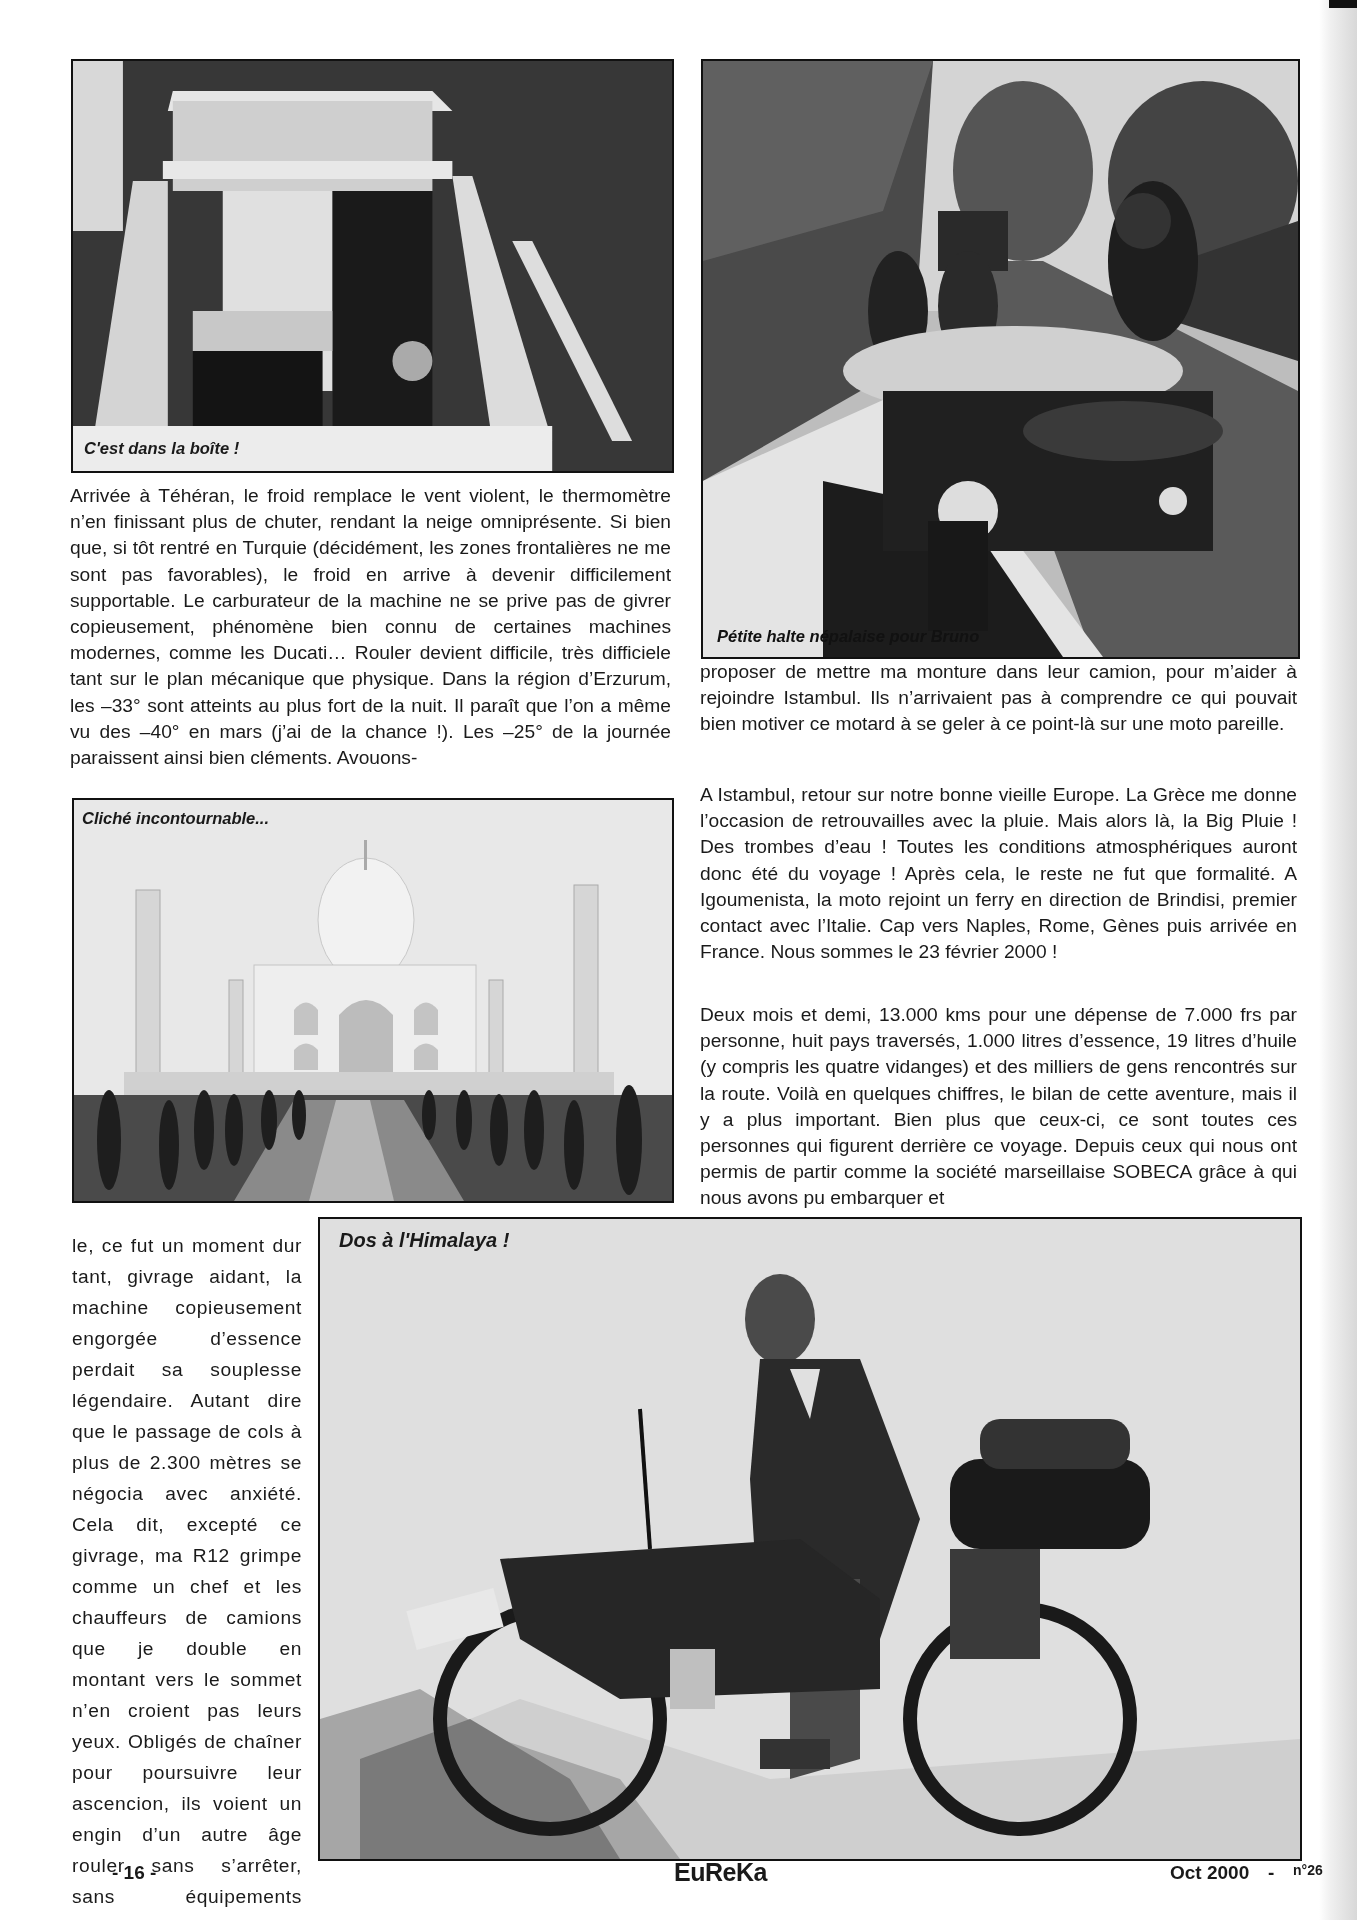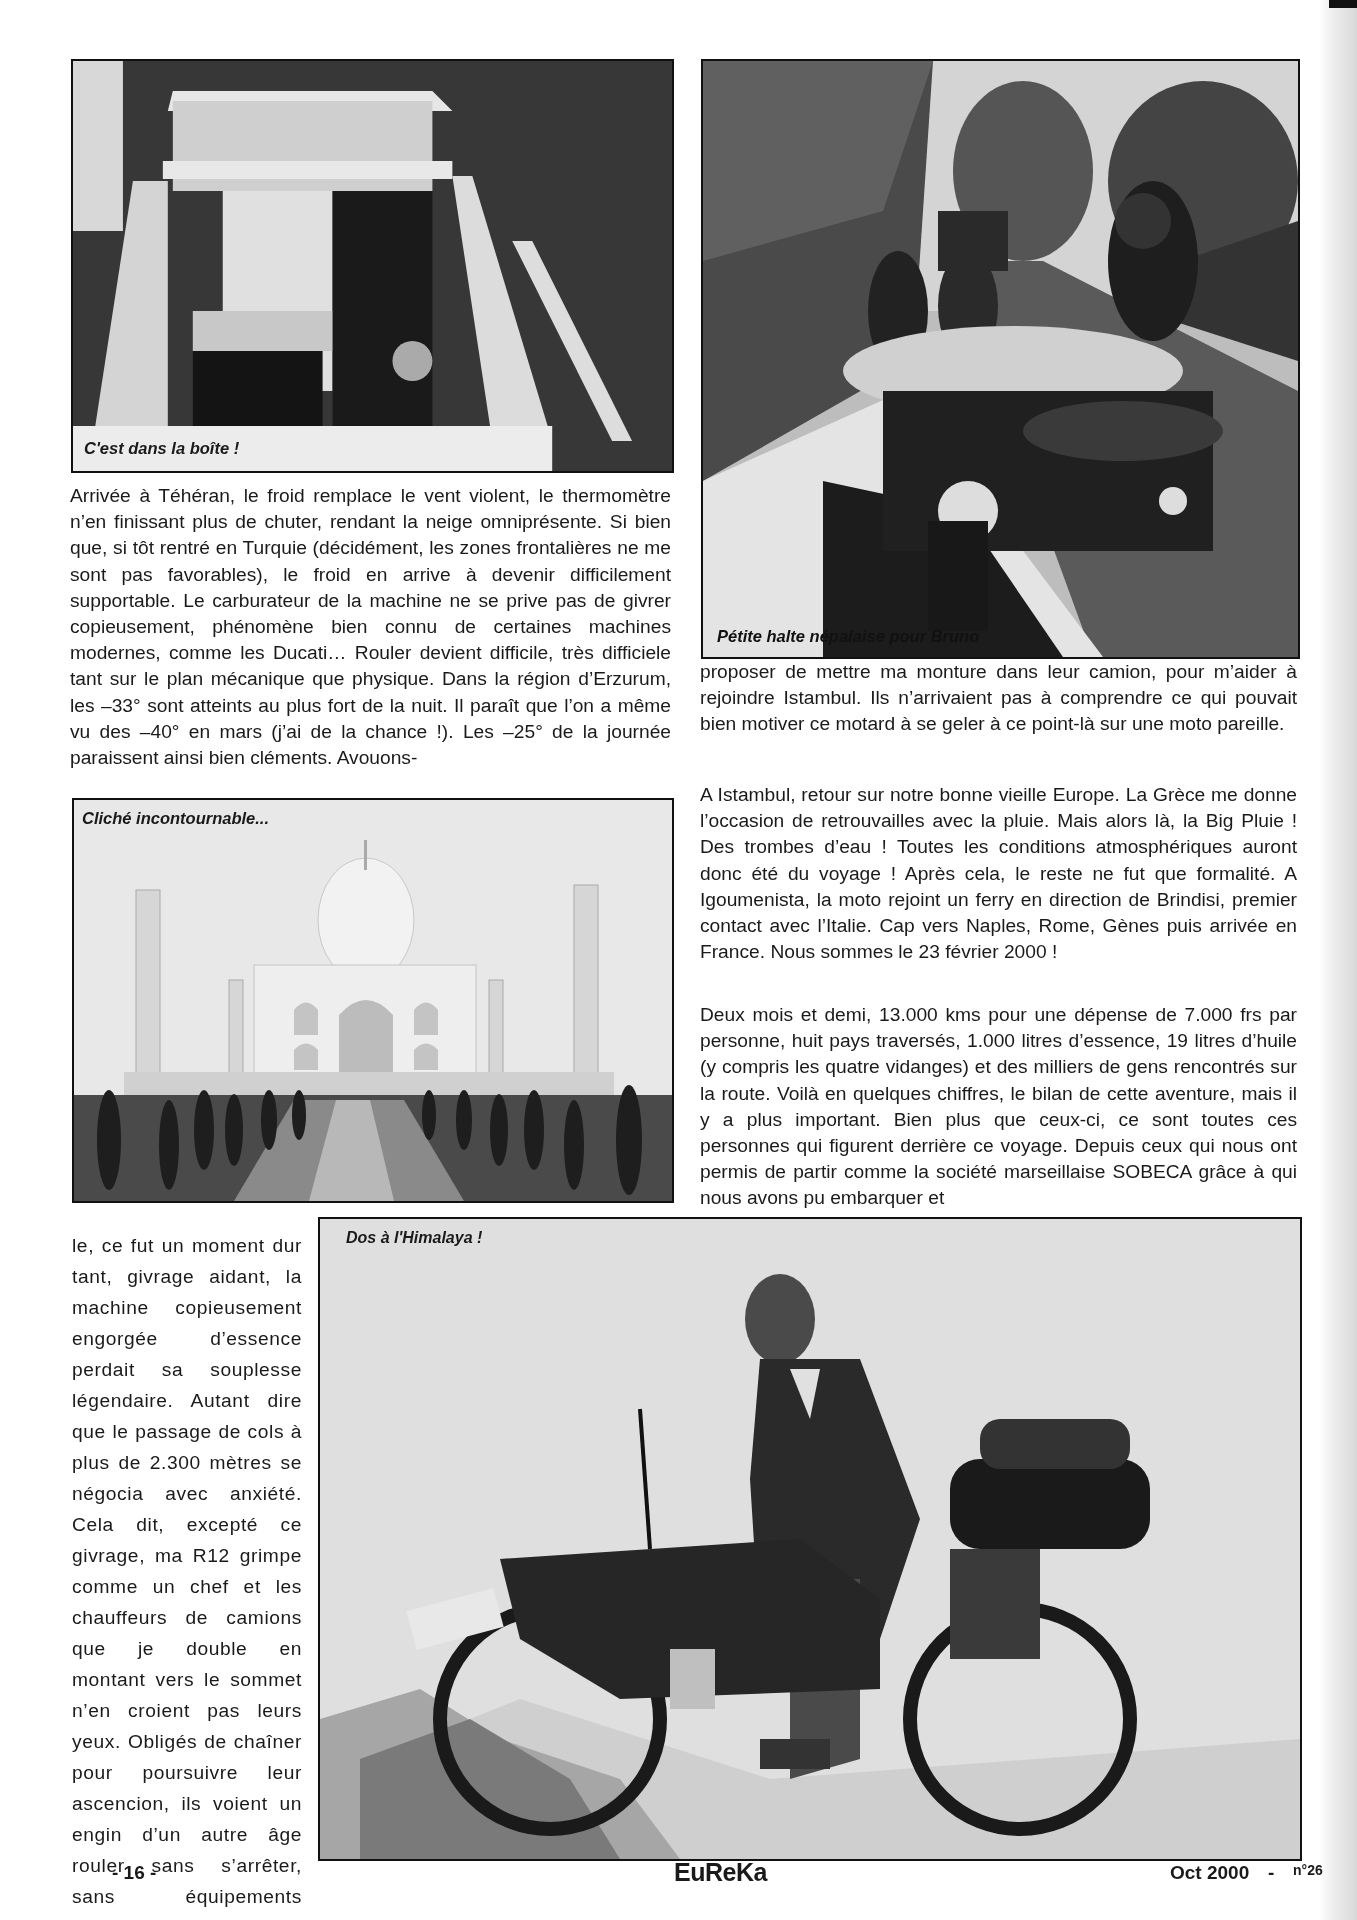--- a/index.html
+++ b/index.html
@@ -120,21 +120,21 @@
     <ellipse cx="230" cy="500" rx="110" ry="110" fill="none" stroke="#1a1a1a" stroke-width="14"></ellipse>
     <ellipse cx="700" cy="500" rx="110" ry="110" fill="none" stroke="#1a1a1a" stroke-width="14"></ellipse>
     <polygon points="180,340 480,320 560,380 560,470 300,480 200,420" fill="#262626"></polygon>
     <rect x="630" y="240" width="200" height="90" rx="30" fill="#1a1a1a"></rect>
     <rect x="660" y="200" width="150" height="50" rx="20" fill="#333"></rect>
     <rect x="630" y="330" width="90" height="110" fill="#3a3a3a"></rect>
     <rect x="90" y="380" width="90" height="40" fill="#e8e8e8" transform="rotate(-15 135 400)"></rect>
     <rect x="350" y="430" width="45" height="60" fill="#bfbfbf"></rect>
     <line x1="320" y1="190" x2="330" y2="330" stroke="#111" stroke-width="4"></line>
   </svg>
-  <div class="caption" style="left:26px; top:10px; font-size:16px;">Dos à l'Himalaya !</div>
+  <div class="caption" style="left:19px; top:10px; font-size:20px;">Dos à l'Himalaya !</div>
 </div>
 
 <p class="para" style="left:70px; top:483px; width:601px;">Arrivée à Téhéran, le froid remplace le vent violent, le thermomètre n’en finissant plus de chuter, rendant la neige omniprésente. Si bien que, si tôt rentré en Turquie (décidément, les zones frontalières ne me sont pas favorables), le froid en arrive à devenir difficilement supportable. Le carburateur de la machine ne se prive pas de givrer copieusement, phénomène bien connu de certaines machines modernes, comme les Ducati… Rouler devient difficile, très difficiele tant sur le plan mécanique que physique. Dans la région d’Erzurum, les –33° sont atteints au plus fort de la nuit. Il paraît que l’on a même vu des –40° en mars (j’ai de la chance !). Les –25° de la journée paraissent ainsi bien cléments. Avouons-</p>
 
 <p class="para narrow" style="left:72px; top:1216px; width:230px;">le, ce fut un moment dur tant, givrage aidant, la machine copieusement engorgée d’essence perdait sa souplesse légendaire. Autant dire que le passage de cols à plus de 2.300 mètres se négocia avec anxiété. Cela dit, excepté ce givrage, ma R12 grimpe comme un chef et les chauffeurs de camions que je double en montant vers le sommet n’en croient pas leurs yeux. Obligés de chaîner pour poursuivre leur ascencion, ils voient un engin d’un autre âge rouler sans s’arrêter, sans équipements spéciaux et passer toutes les embûches de la route. Nombreux furent ces chauffeurs me</p>
 
 <p class="para" style="left:700px; top:659px; width:597px;">proposer de mettre ma monture dans leur camion, pour m’aider à rejoindre Istambul. Ils n’arrivaient pas à comprendre ce qui pouvait bien motiver ce motard à se geler à ce point-là sur une moto pareille.</p>
 
 <p class="para" style="left:700px; top:782px; width:597px;">A Istambul, retour sur notre bonne vieille Europe. La Grèce me donne l’occasion de retrouvailles  avec la pluie. Mais alors là, la Big Pluie ! Des trombes d’eau ! Toutes les conditions atmosphériques auront donc été du voyage ! Après cela, le reste ne fut que formalité. A Igoumenista, la moto rejoint un ferry en direction de Brindisi, premier contact avec l’Italie. Cap vers Naples, Rome, Gènes puis arrivée en France. Nous sommes le 23 février 2000 !</p>
 

